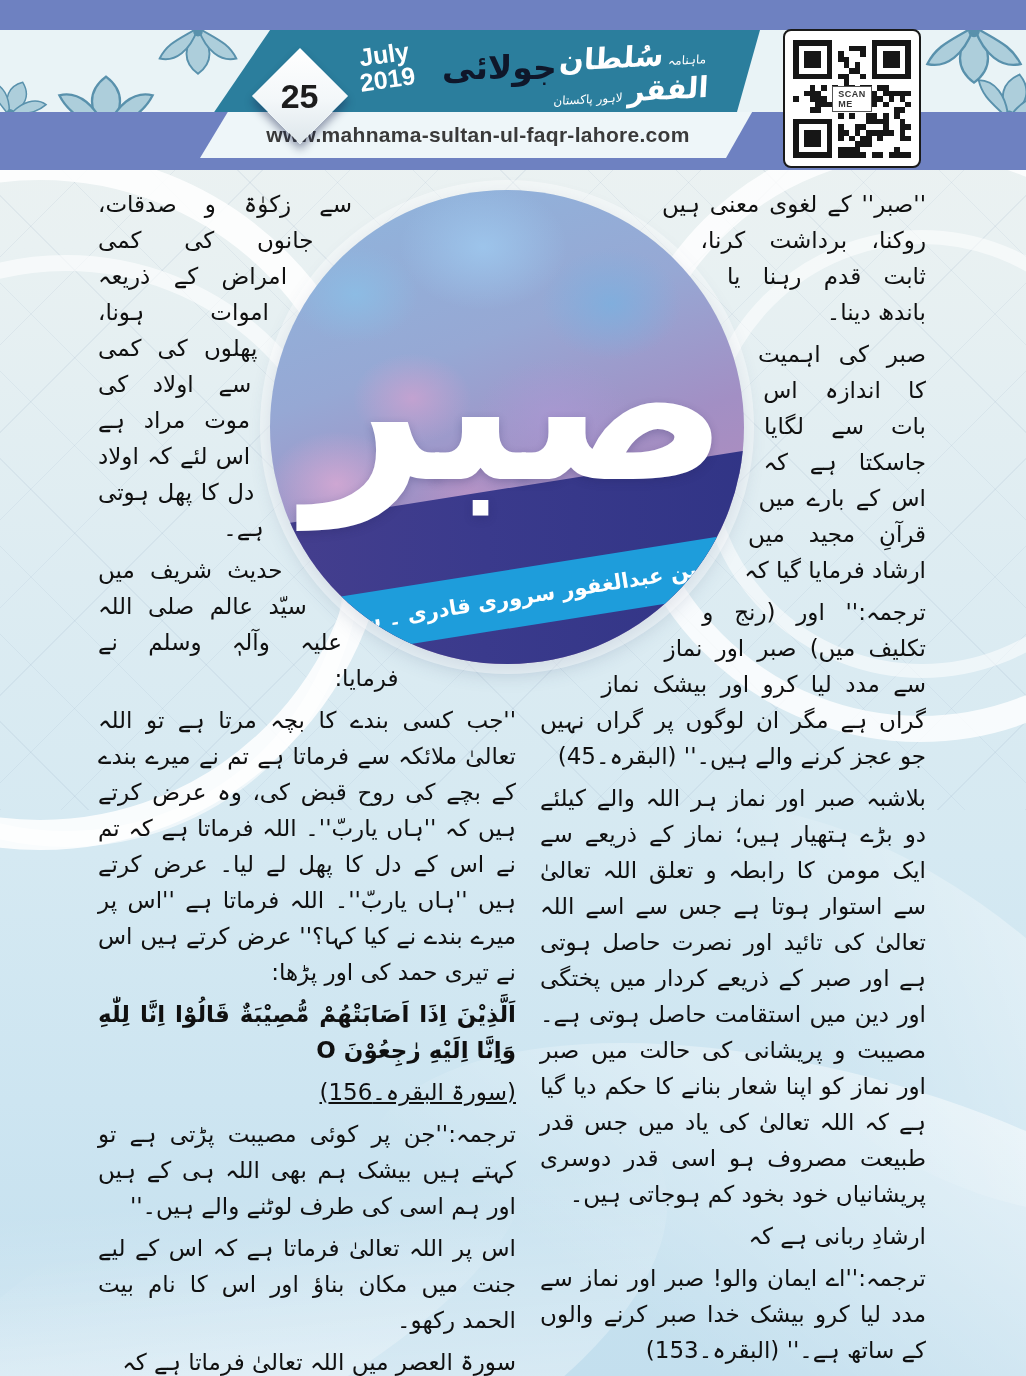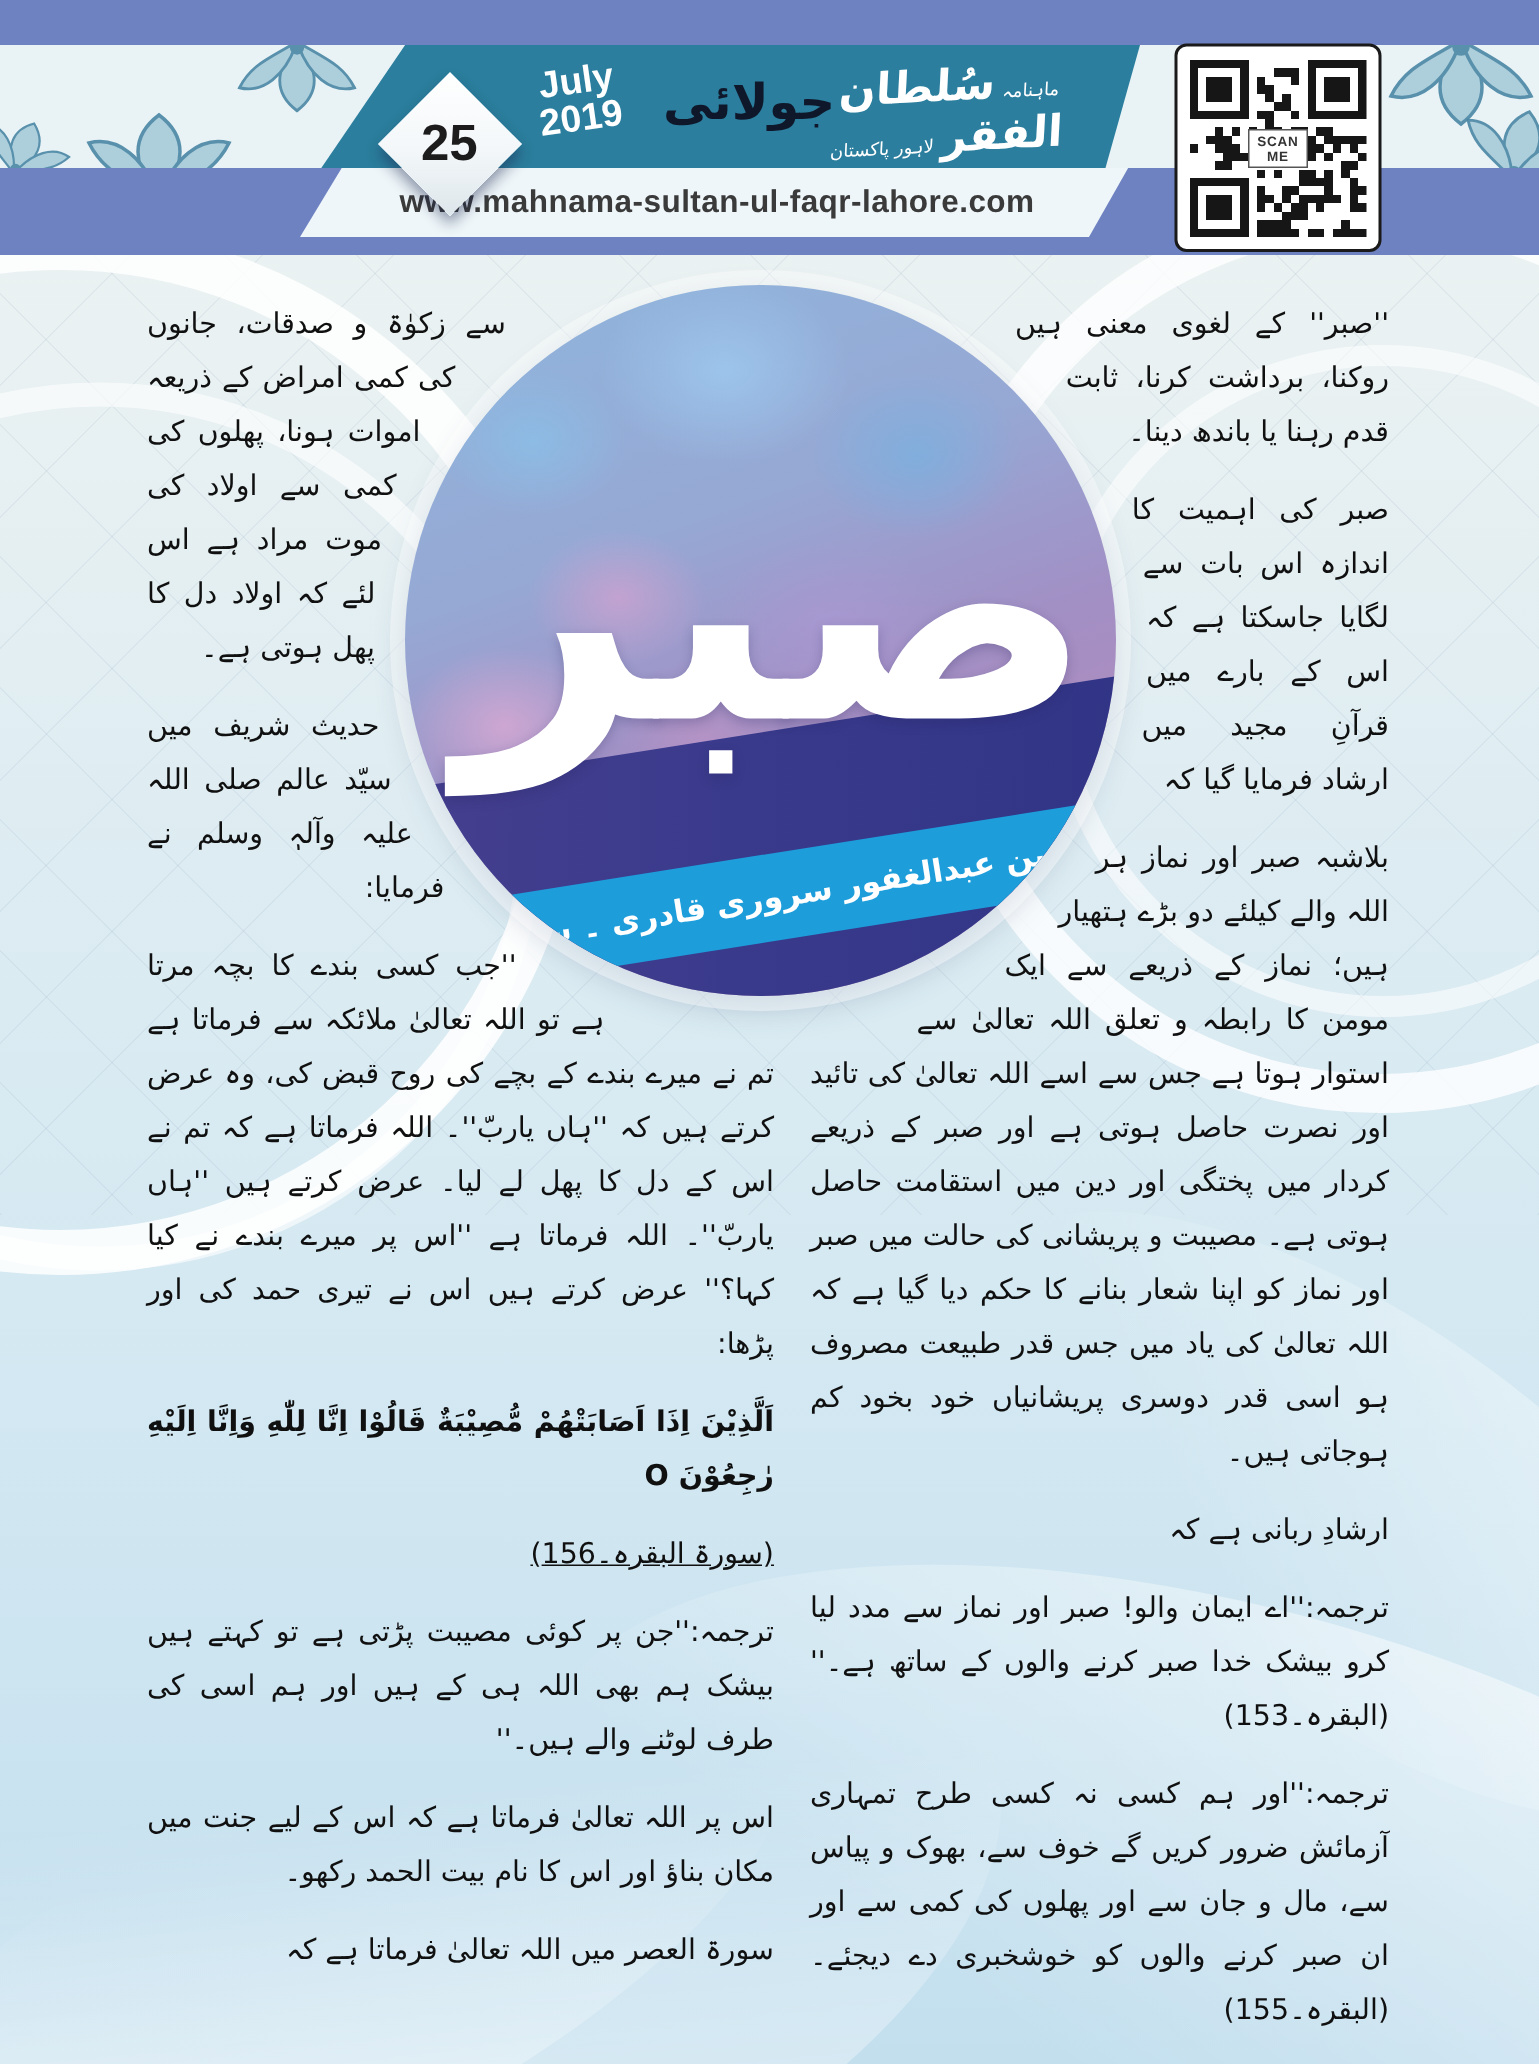--- a/index.html
+++ b/index.html
@@ -60,21 +60,21 @@
     transform:rotate(-3deg) skewX(-6deg); z-index:4; }
   .logo-main { font-size:29px; font-weight:bold; letter-spacing:-1px; }
   .logo-small { font-size:12px; display:inline-block; }
 
   .qr-card { position:absolute; left:783px; top:29px; width:138px; height:139px; background:#fff;
     border:2px solid #1a1a1a; border-radius:8px; box-sizing:border-box;
     display:flex; align-items:center; justify-content:center; z-index:4; }
   .qr-card svg { display:block; }
   .qr-scan-label { position:absolute; background:#fff; border:1.5px solid #555; padding:2px 5px;
     font-family:"Liberation Sans",sans-serif; font-size:9px; font-weight:bold; line-height:10px;
-    color:#333; text-align:center; letter-spacing:.5px; }
+    color:#333; text-align:left; letter-spacing:.5px; }
 
   
   .cover-circle { position:absolute; left:270px; top:190px; width:474px; height:474px; border-radius:50%;
     overflow:hidden; z-index:1;
     box-shadow:0 0 0 10px rgba(255,255,255,.4), 0 8px 20px rgba(60,80,120,.25); }
   .flowers-image { position:absolute; inset:0;
     background:
       radial-gradient(90px 70px at 18% 22%, rgba(140,188,228,.95), rgba(140,188,228,0) 70%),
       radial-gradient(120px 90px at 45% 12%, rgba(158,200,238,.85), rgba(158,200,238,0) 70%),
       radial-gradient(100px 80px at 72% 24%, rgba(125,175,222,.85), rgba(125,175,222,0) 70%),
@@ -90,21 +90,21 @@
     text-shadow:0 3px 8px rgba(35,35,90,.25); }
   .author-band { position:absolute; left:-45px; top:380px; width:570px; height:58px; background:#1e9ddb;
     transform:rotate(-9deg); display:flex; align-items:center; justify-content:center; }
   .author-band span { color:#fff; font-size:21px; font-weight:bold; }
 
   
   .article { position:absolute; left:98px; top:182px; width:828px; display:flex; direction:rtl; gap:24px;
     z-index:2; color:#101010; }
   .col-first { width:386px; }
   .col-second { width:418px; }
-  .article p { margin:16px 0 6px 0; font-size:19px; line-height:36px; text-align:justify; }
+  .article p { margin:4px 0 6px 0; font-size:23px; line-height:36px; text-align:justify; }
   .float-first { float:left; width:240px; height:505px; shape-outside:circle(257px at -33px 245px); }
   .float-second { float:right; width:340px; height:505px; shape-outside:circle(257px at 331px 245px); }
   .verse { font-weight:bold; font-size:21.5px; }
   .cite { text-align:left;text-decoration:underline; }
 </style>
 </head>
 <body>
 
 <div class="page">
 
@@ -404,20 +404,21 @@
       <span>نورین عبدالغفور سروری قادری ۔ سیالکوٹ</span>
     </div>
     <div class="cover-title">صبر</div>
   </div>
 
   <div class="article">
     <div class="col-first">
       <div class="float-first"></div>
       <p>''صبر'' کے لغوی معنی ہیں روکنا، برداشت کرنا، ثابت قدم رہنا یا باندھ دینا۔</p>
       <p>صبر کی اہمیت کا اندازہ اس بات سے لگایا جاسکتا ہے کہ اس کے بارے میں قرآنِ مجید میں ارشاد فرمایا گیا کہ</p>
+      <p>ترجمہ:'' اور (رنج و تکلیف میں) صبر اور نماز سے مدد لیا کرو اور بیشک نماز گراں ہے مگر ان لوگوں پر گراں نہیں جو عجز کرنے والے ہیں۔'' (البقرہ۔45)</p>
       <p>بلاشبہ صبر اور نماز ہر اللہ والے کیلئے دو بڑے ہتھیار ہیں؛ نماز کے ذریعے سے ایک مومن کا رابطہ و تعلق اللہ تعالیٰ سے استوار ہوتا ہے جس سے اسے اللہ تعالیٰ کی تائید اور نصرت حاصل ہوتی ہے اور صبر کے ذریعے کردار میں پختگی اور دین میں استقامت حاصل ہوتی ہے۔ مصیبت و پریشانی کی حالت میں صبر اور نماز کو اپنا شعار بنانے کا حکم دیا گیا ہے کہ اللہ تعالیٰ کی یاد میں جس قدر طبیعت مصروف ہو اسی قدر دوسری پریشانیاں خود بخود کم ہوجاتی ہیں۔</p>
       <p>ارشادِ ربانی ہے کہ</p>
       <p>ترجمہ:''اے ایمان والو! صبر اور نماز سے مدد لیا کرو بیشک خدا صبر کرنے والوں کے ساتھ ہے۔'' (البقرہ۔153)</p>
       <p>ترجمہ:''اور ہم کسی نہ کسی طرح تمہاری آزمائش ضرور کریں گے خوف سے، بھوک و پیاس سے، مال و جان سے اور پھلوں کی کمی سے اور ان صبر کرنے والوں کو خوشخبری دے دیجئے۔ (البقرہ۔155)</p>
 
     </div>
     <div class="col-second">
       <div class="float-second"></div>
       <p>سے زکوٰۃ و صدقات، جانوں کی کمی امراض کے ذریعہ اموات ہونا، پھلوں کی کمی سے اولاد کی موت مراد ہے اس لئے کہ اولاد دل کا پھل ہوتی ہے۔</p>
       <p>حدیث شریف میں سیّد عالم صلی اللہ علیہ وآلہٖ وسلم نے فرمایا:</p>

